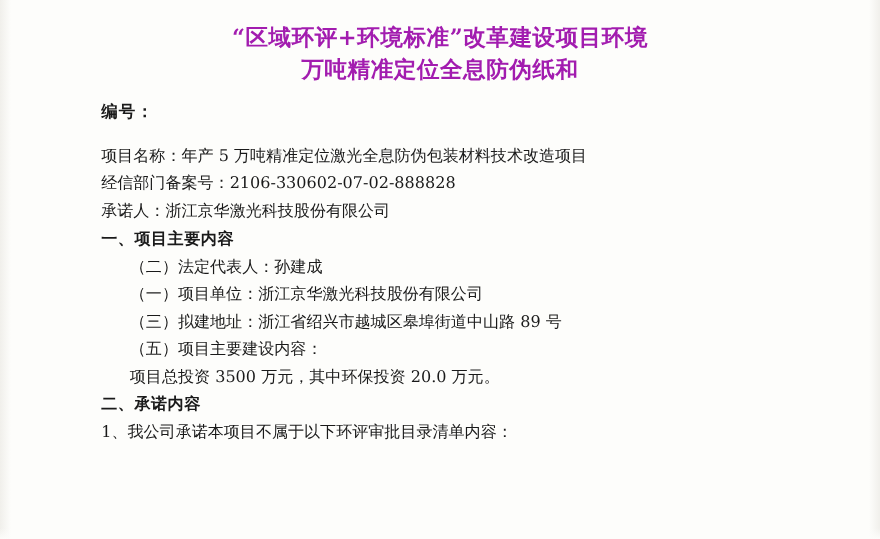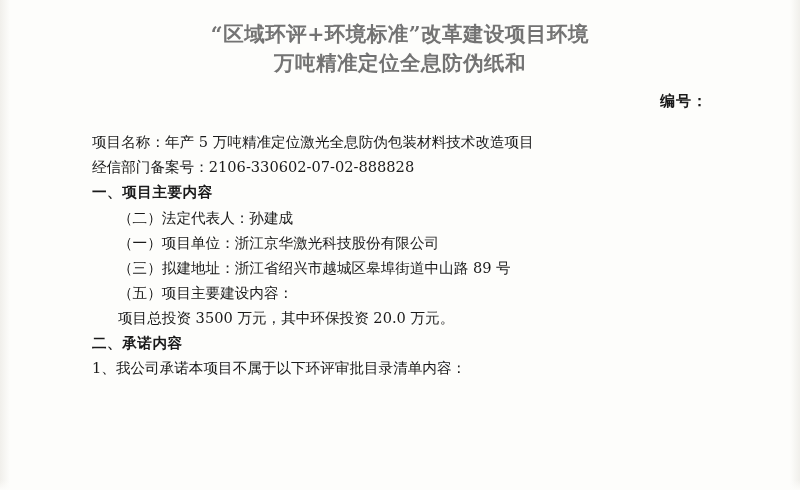--- a/index.html
+++ b/index.html
@@ -30,29 +30,29 @@
     height: 490px;
     box-sizing: border-box;
     padding: 14px 92px 0 92px;
   }
   .title {
     text-align: center;
     font-size: 20.5px;
     font-weight: bold;
     line-height: 1.42;
     letter-spacing: 0.5px;
-    color: #737373;
+    color: #a21caf;
     margin: 6px 0 0 0;
   }
   .title .line {
     display: block;
     white-space: nowrap;
   }
   .code-line {
-    text-align: right;
+    text-align: left;
     font-size: 15px;
     font-weight: bold;
     margin-top: 14px;
     letter-spacing: 1px;
   }
   .body-block {
     margin-top: 18px;
     font-size: 14.6px;
     line-height: 1.72;
     text-align: justify;
@@ -120,20 +120,23 @@
     <div class="body-block">
 
       <p class="p-hang">
         <span class="label">项目名称：</span><span>年产 5 万吨精准定位激光全息防伪包装材料技术改造项目</span>
       </p>
 
       <p class="p">
         <span class="label">经信部门备案号：</span><span>2106-330602-07-02-888828</span>
       </p>
 
+      <p class="p">
+        <span class="label">承诺人：</span><span>浙江京华激光科技股份有限公司</span>
+      </p>
 
       <p class="sec-head">一、项目主要内容</p>
 
       <p class="p-ind1">
         <span class="label">（二）法定代表人：</span><span>孙建成</span>
       </p>
 
       <p class="p-ind1">
         <span class="label">（一）项目单位：</span><span>浙江京华激光科技股份有限公司</span>
       </p>

